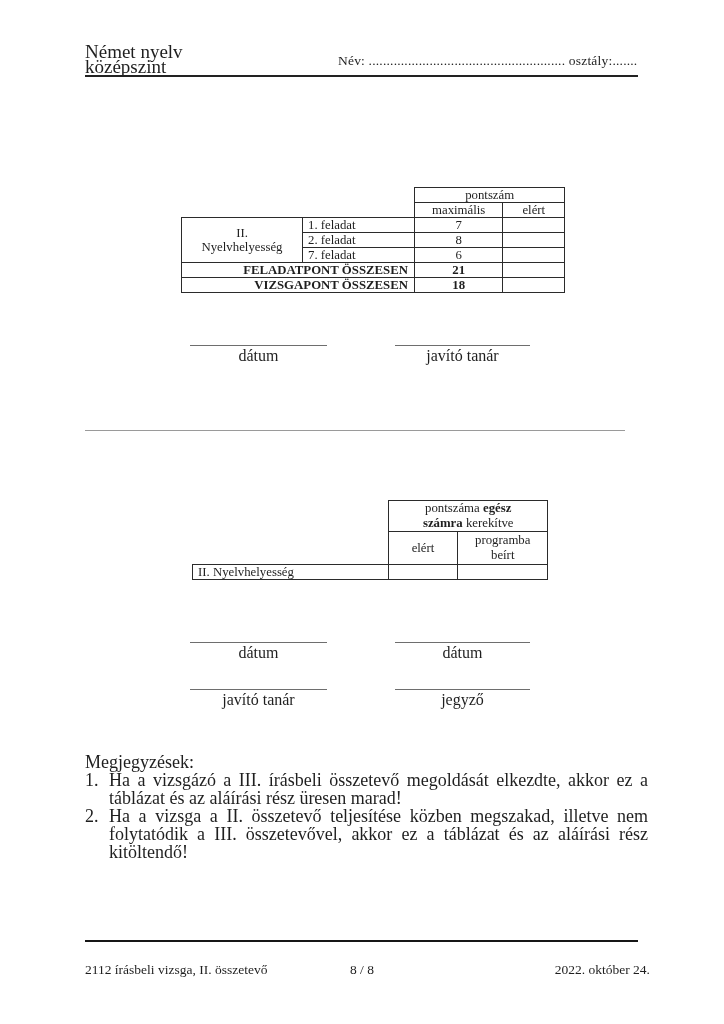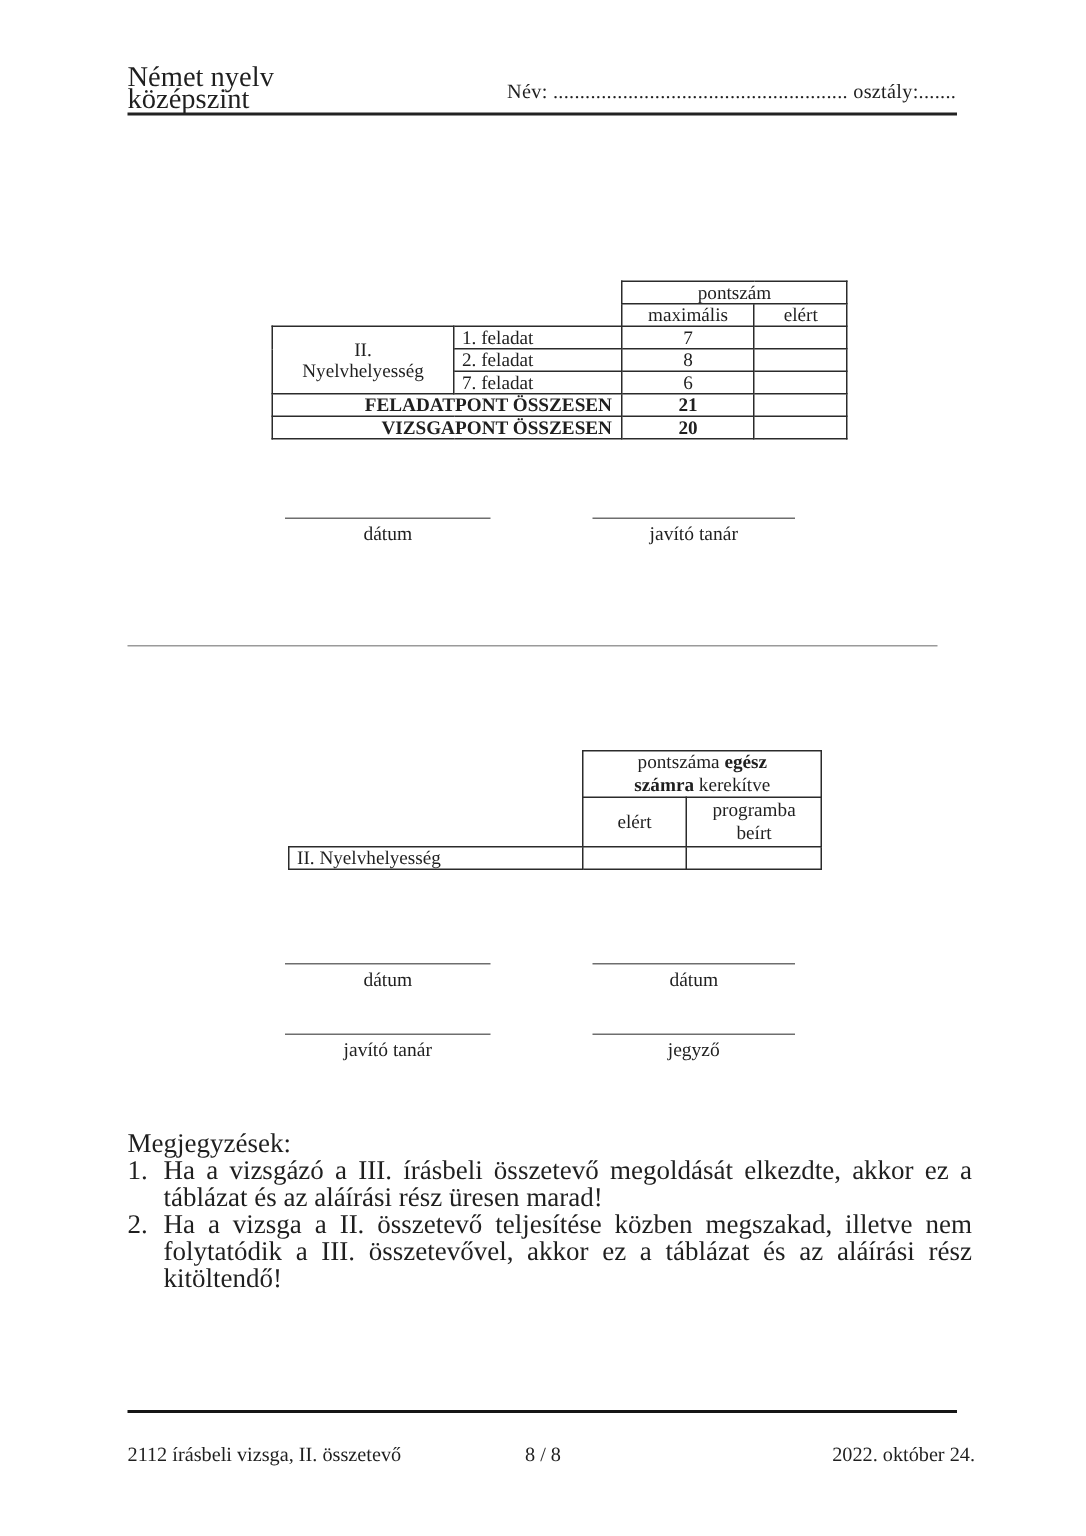--- a/index.html
+++ b/index.html
@@ -44,21 +44,21 @@
   .t1 .c4 { width: 62px; }
 
   .t2 { left: 192px; top: 500px; }
   .t2 .c1 { width: 196px; }
   .t2 .c2 { width: 69px; }
   .t2 .c3 { width: 76px; }
   .t2 td.hdr2 { height: 28px; line-height: 15px; }
   .t2 td.hcol { height: 32px; line-height: 15px; }
 
   
-  .sig { position: absolute; text-align: center; font-size: 13px; }
+  .sig { position: absolute; text-align: center; font-size: 16px; }
   .sig-line { border-top: 1.5px solid #6e6e6e; width: 100%; height: 0; }
   .sig-label { margin-top: 2px; line-height: 16px; }
 
   
   .divider { left: 85px; top: 430px; width: 540px; border-top: 1.5px solid #9a9a9a; }
 
   
   .notes { left: 85px; top: 753px; width: 563px; font-size: 18px; line-height: 18px; }
   .note-title { margin-bottom: 0; }
   .note-item { display: flex; }
@@ -115,21 +115,21 @@
       <td>6</td>
       <td></td>
     </tr>
     <tr>
       <td class="total" colspan="2">FELADATPONT ÖSSZESEN</td>
       <td class="bnum">21</td>
       <td></td>
     </tr>
     <tr>
       <td class="total" colspan="2">VIZSGAPONT ÖSSZESEN</td>
-      <td class="bnum">20</td>
+      <td class="bnum">18</td>
       <td></td>
     </tr>
   </tbody>
 </table>
 
 <div class="sig" style="left:190px; top:345px; width:137px;">
   <div class="sig-line"></div>
   <div class="sig-label">dátum</div>
 </div>
 <div class="sig" style="left:395px; top:345px; width:135px;">

